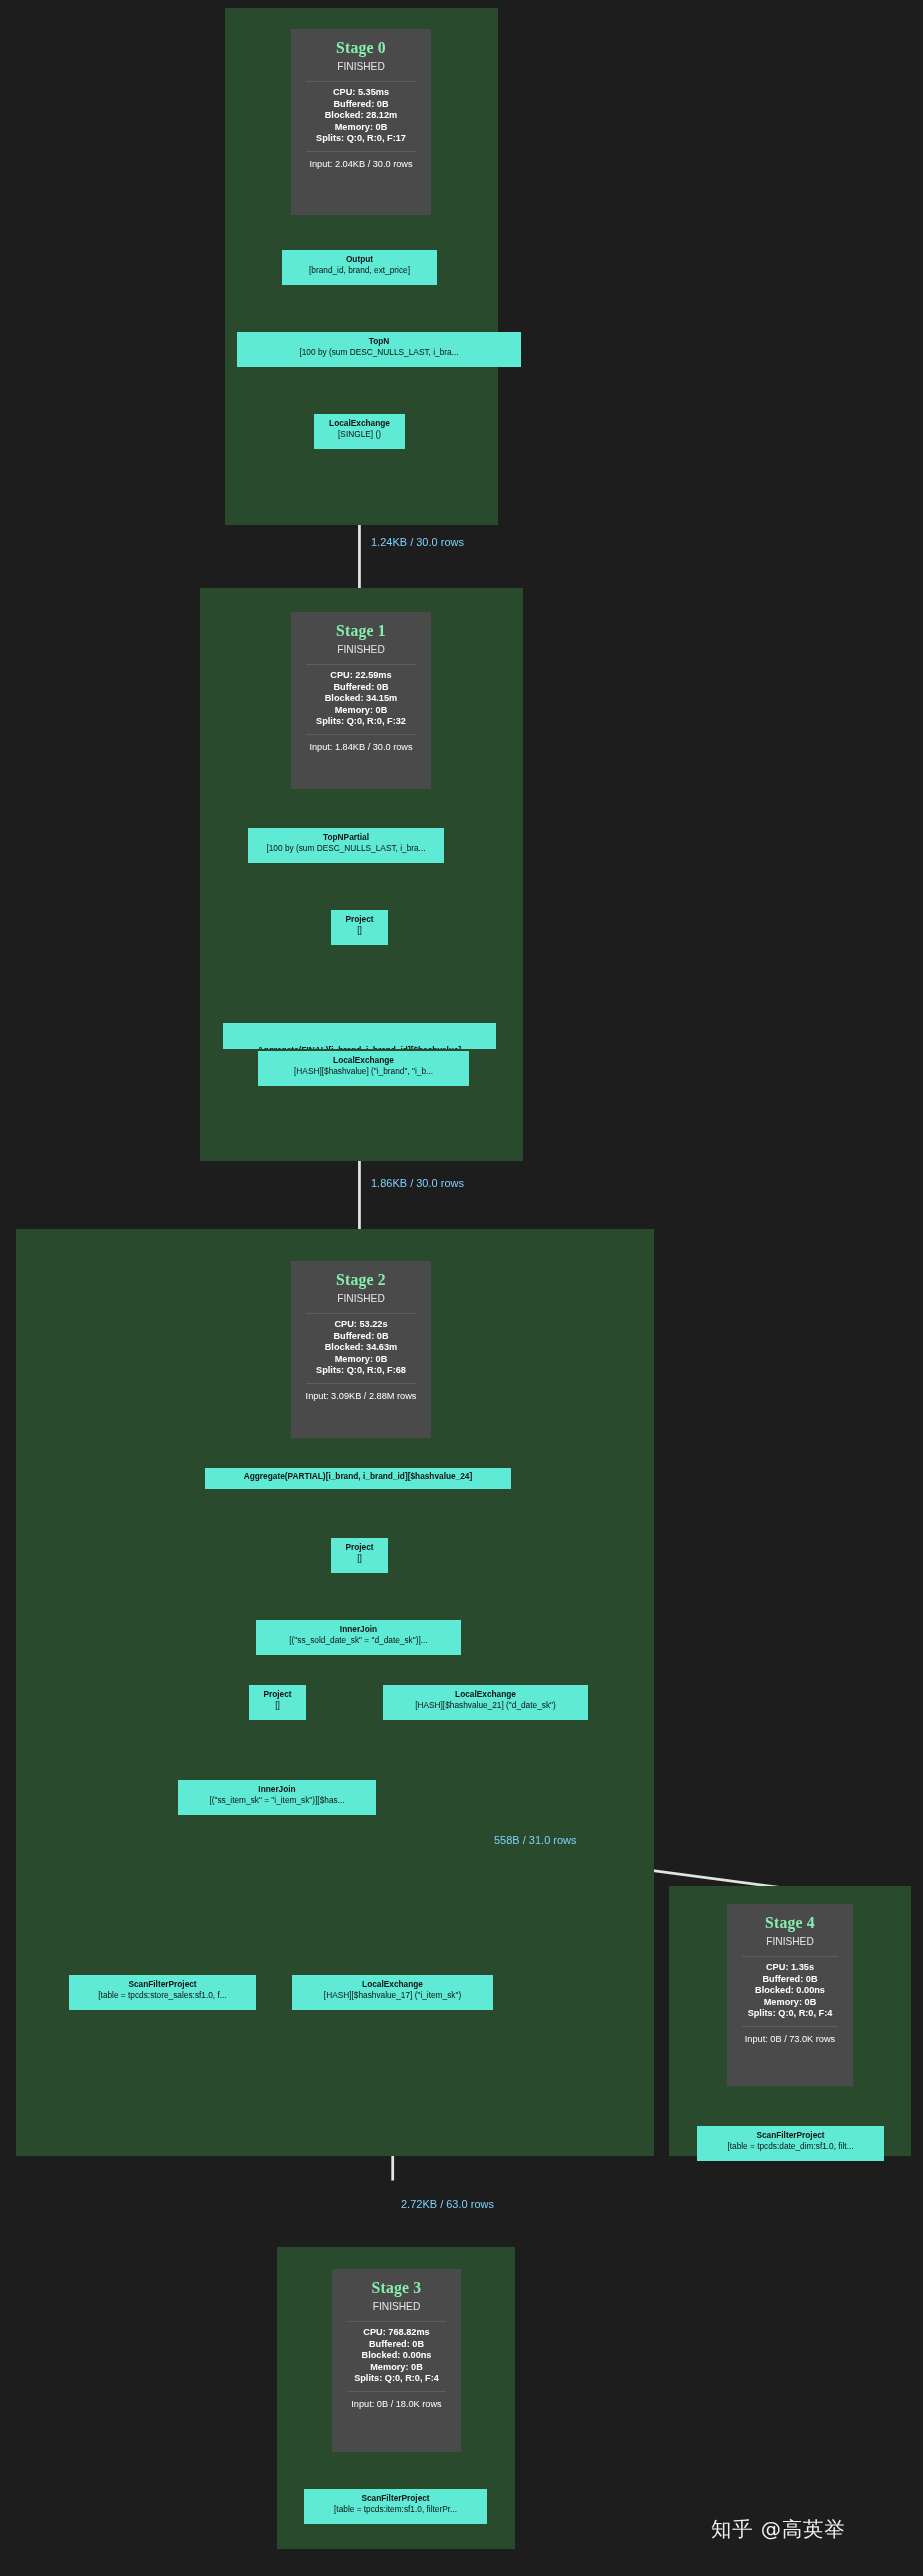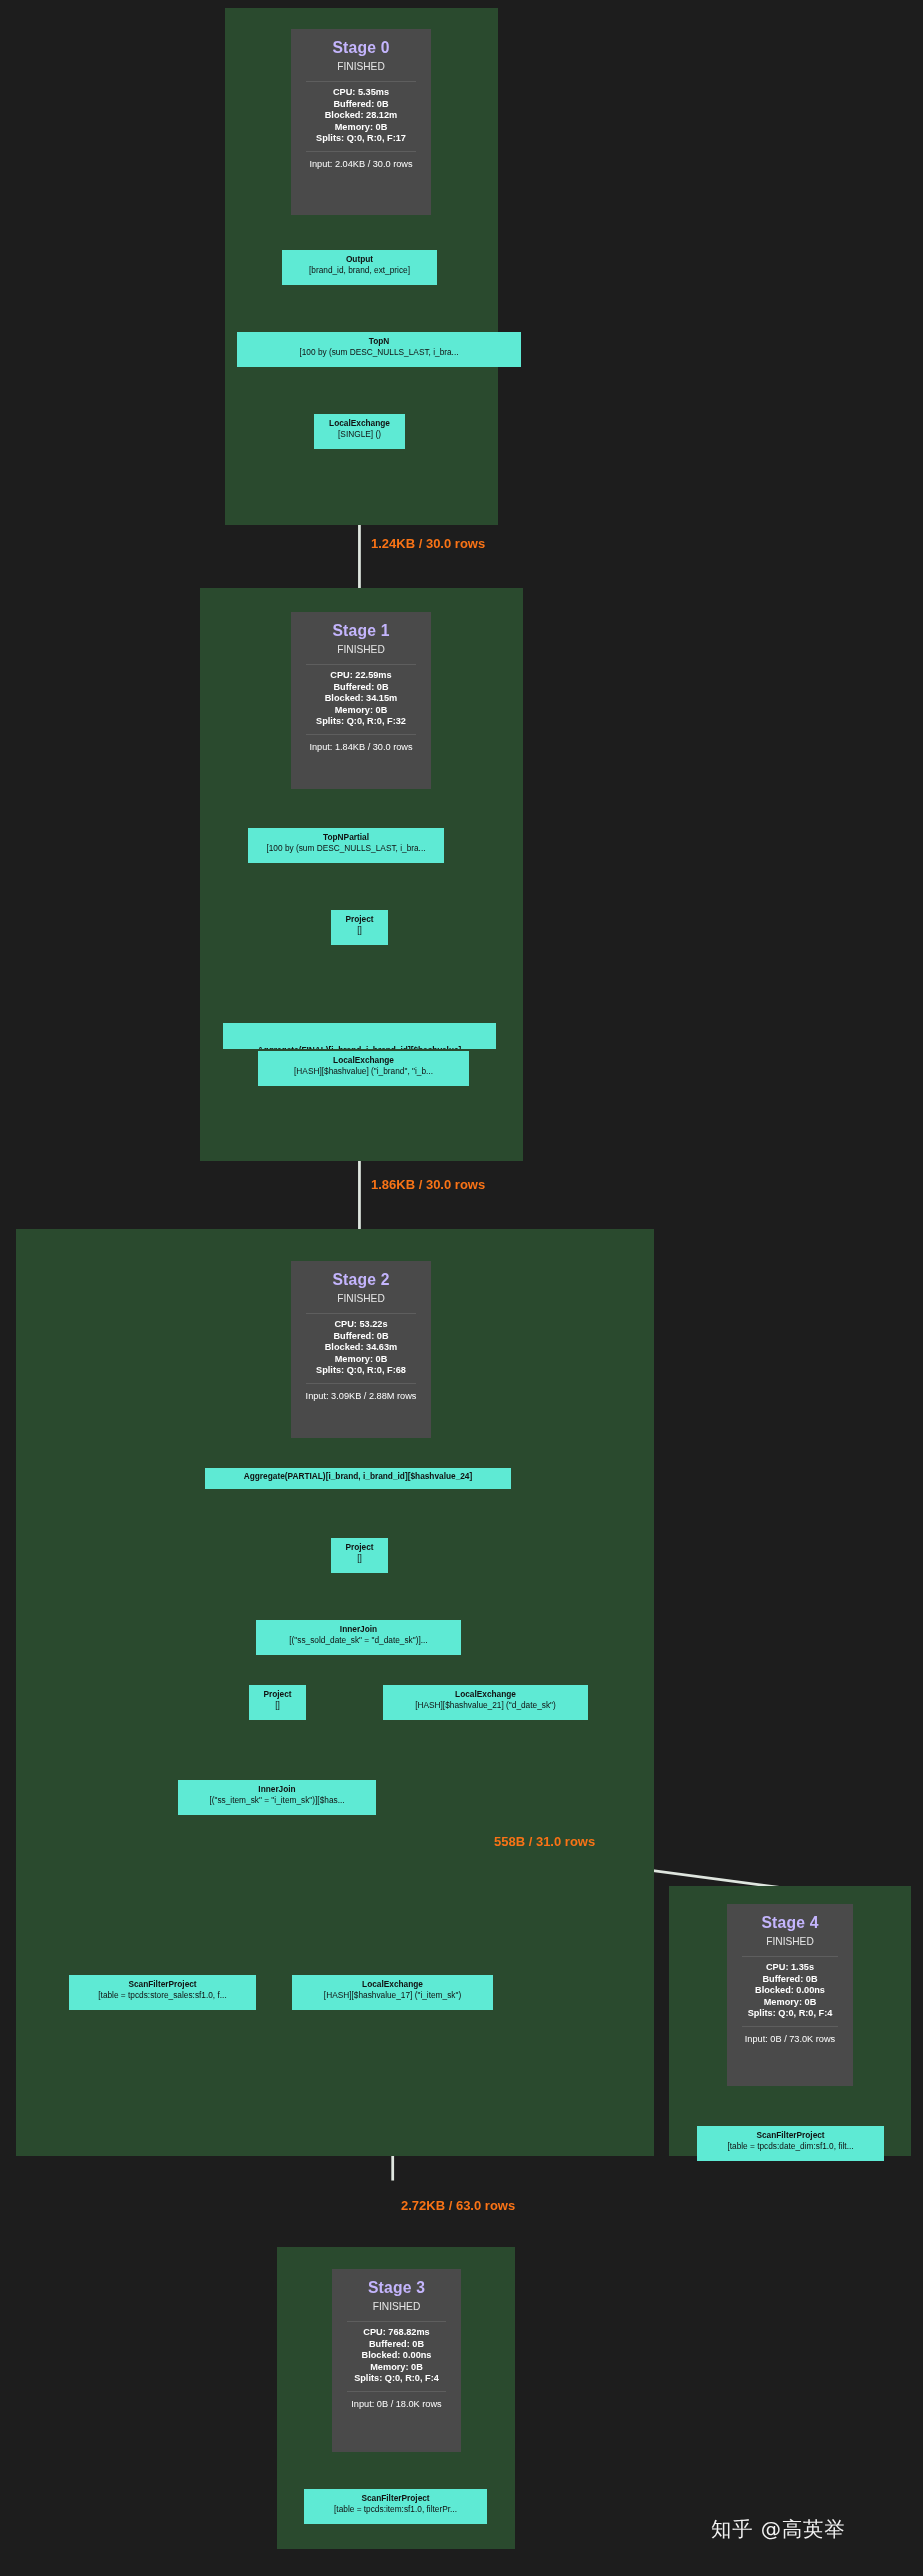--- a/index.html
+++ b/index.html
@@ -22,22 +22,22 @@
   
   .stage-card{
     position:absolute;
     background:#4a4a4a;
     color:#e8e8e8;
     box-sizing:border-box;
     padding:9.2px 11px 7.4px 11px;
     text-align:center;
   }
   .stage-card .st-title{
-    font-size:15.7px;font-weight:bold;color:#c4b5fd;
-    letter-spacing:0.2px;line-height:20.3px;
+    font-size:15.7px;font-weight:bold;color:#86efac;
+    letter-spacing:0.2px;line-height:20.3px;font-family:Liberation Serif, serif;
   }
   .stage-card .st-state{
     font-size:10.2px;color:#e6e6e6;line-height:15px;margin-top:0.9px;
   }
   .stage-card .rule{
     height:0.9px;background:#5e5e5e;margin:6.5px 3.7px 5.5px 3.7px;
   }
   .stage-card .st-metrics{
     font-size:9.2px;line-height:11.5px;color:#ffffff;font-weight:bold;
   }
@@ -58,23 +58,23 @@
   }
   .op .op-title{font-size:8.3px;font-weight:bold;line-height:11px;}
   .op .op-sub{font-size:8.3px;line-height:11px;color:#111;}
 
   
   svg.edges{position:absolute;left:0;top:0;width:924px;height:2576px;pointer-events:none;}
 
   
   .edge-label{
     position:absolute;
-    color:#f97316;
-    font-size:13px;
-    font-weight:bold;
+    color:#7dd3fc;
+    font-size:11px;
+    font-weight:normal;
     white-space:nowrap;
   }
 
   
   .watermark{
     position:absolute;
     color:#f2f2f2;
     font-size:20.3px;
     letter-spacing:0.9px;
     font-family:"DejaVu Sans",sans-serif;

